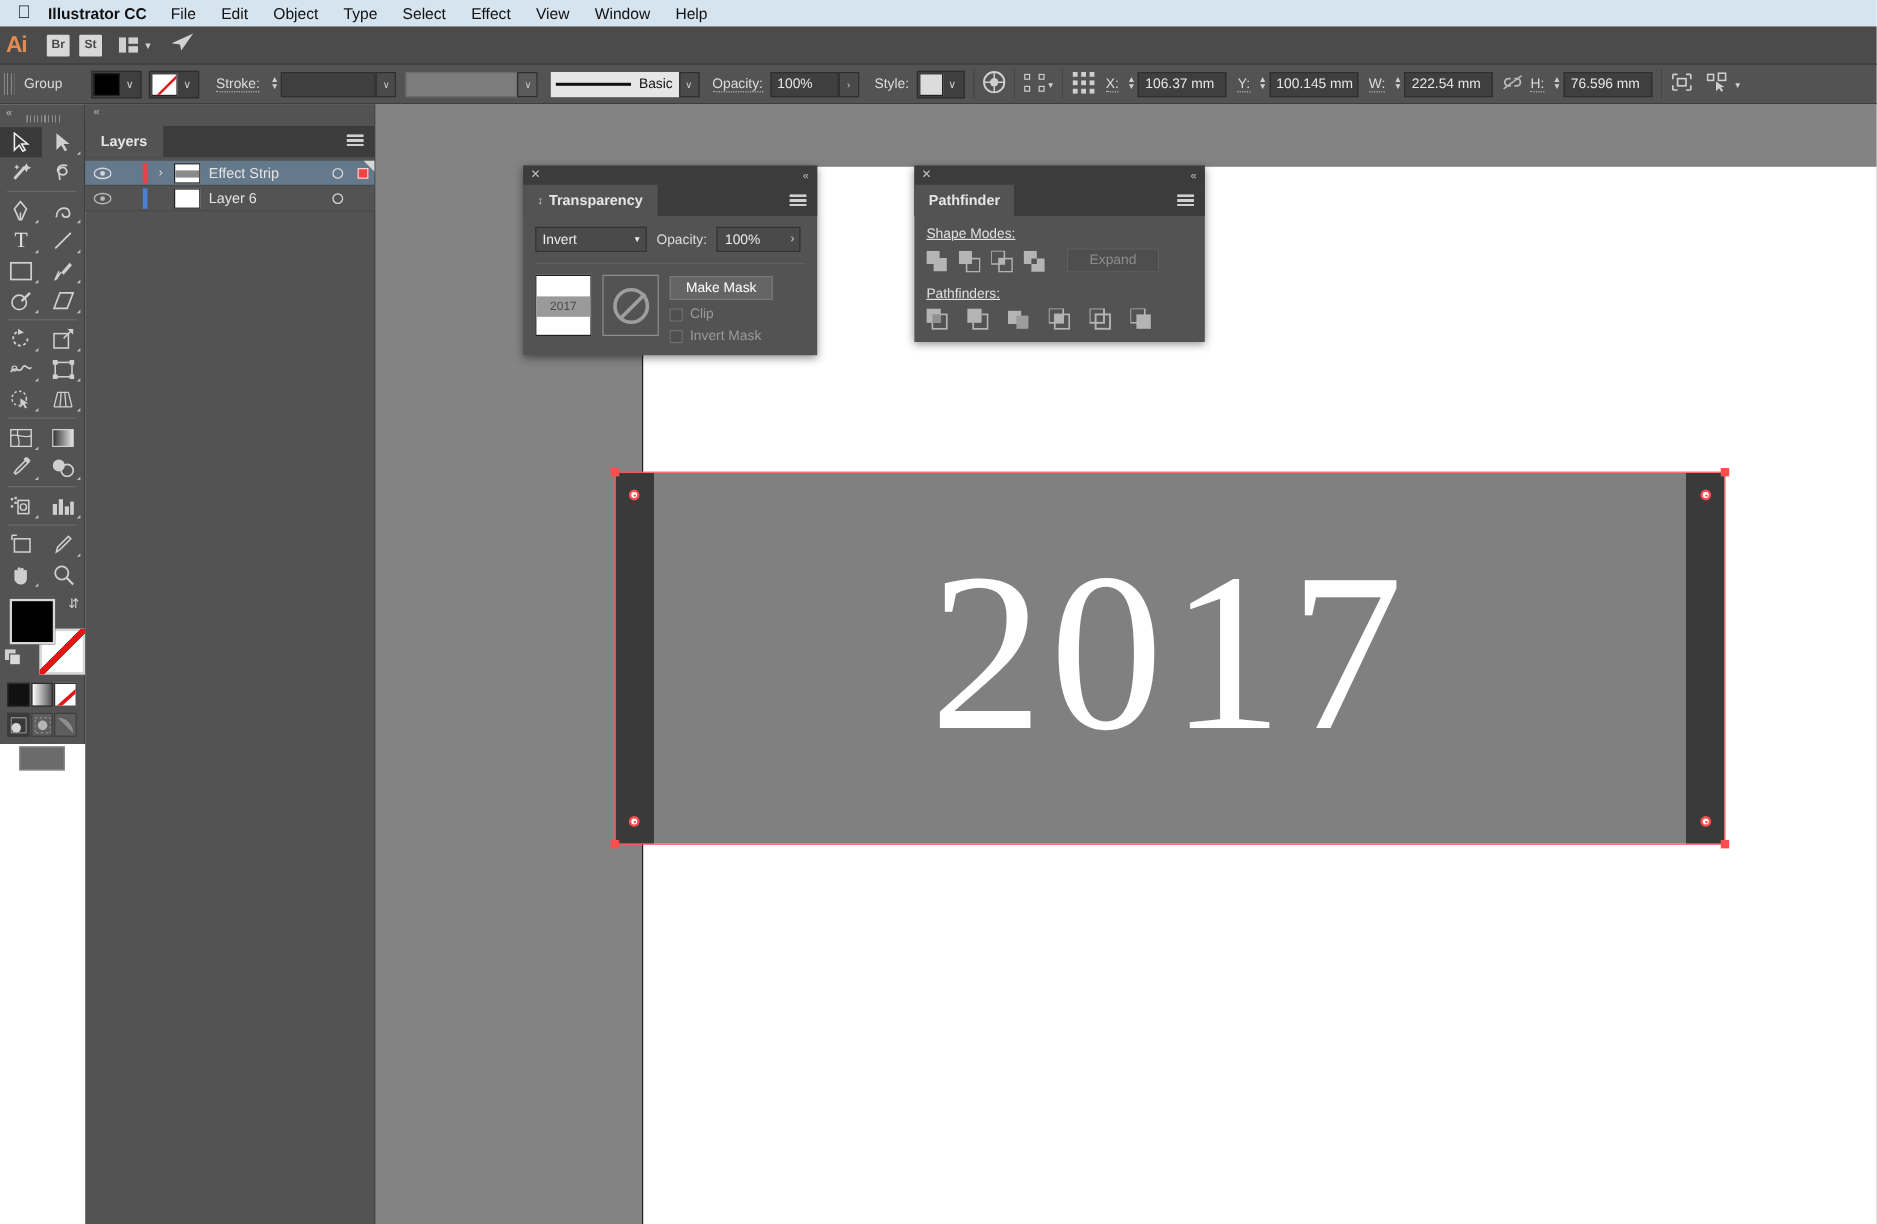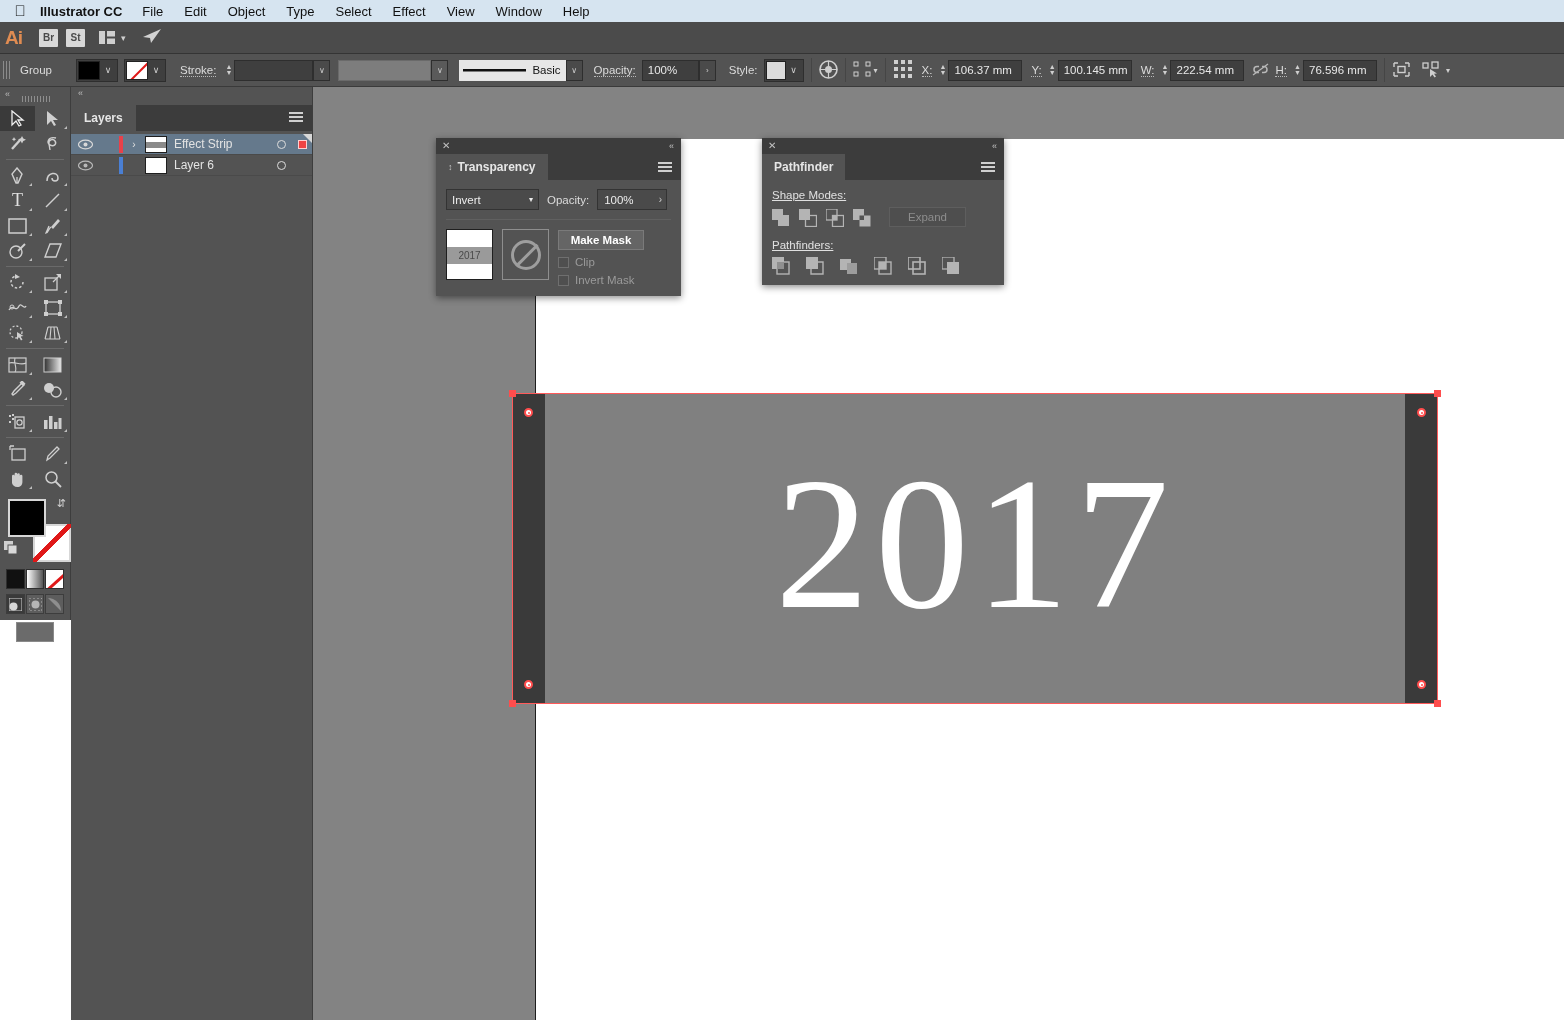--- a/index.html
+++ b/index.html
@@ -186,21 +186,21 @@
      position:relative;}
   .tr-thumb .band{position:absolute;left:0;right:0;top:17px;height:17px;background:#9a9a9a;
      color:#4a4a4a;font-size:10px;display:flex;align-items:center;justify-content:center;}
   .tr-mask { width:47px;height:51px;border:1px solid #8e8e8e;
      display:flex;align-items:center;justify-content:center;}
   .noicon { width:30px;height:30px;border:3px solid #9e9e9e;border-radius:50%;position:relative;}
   .noicon:after{content:"";position:absolute;left:-2px;top:11px;width:30px;height:3px;
      background:#9e9e9e;transform:rotate(-45deg);}
   .tr-right { display:flex;flex-direction:column;gap:6px;padding-top:1px;}
   .mkmask { width:86px;height:20px;background:#656565;border:1px solid #7a7a7a;
-     color:#fff;font-size:11.5px;font-weight:bold;display:flex;
+     color:#fff;font-size:11.5px;font-weight:normal;display:flex;
      align-items:center;justify-content:center;}
   .cbrow { display:flex;align-items:center;gap:6px;color:#9a9a9a;font-size:11.5px;}
   .cbox { width:11px;height:11px;border:1px solid #6f6f6f;background:#4f4f4f;}
 
   .pf-label { color:#e0e0e0;font-size:11.5px;margin-bottom:6px;text-decoration:underline;}
   .pf-row { display:flex;align-items:flex-end;gap:9px;}
   .pf-btn { width:18px;height:18px;position:relative;}
   .expand { margin-left:9px; width:77px;height:20px;background:#4e4e4e;
      border:1px solid #5e5e5e;color:#8d8d8d;font-size:11.5px;
      display:flex;align-items:center;justify-content:center;}

